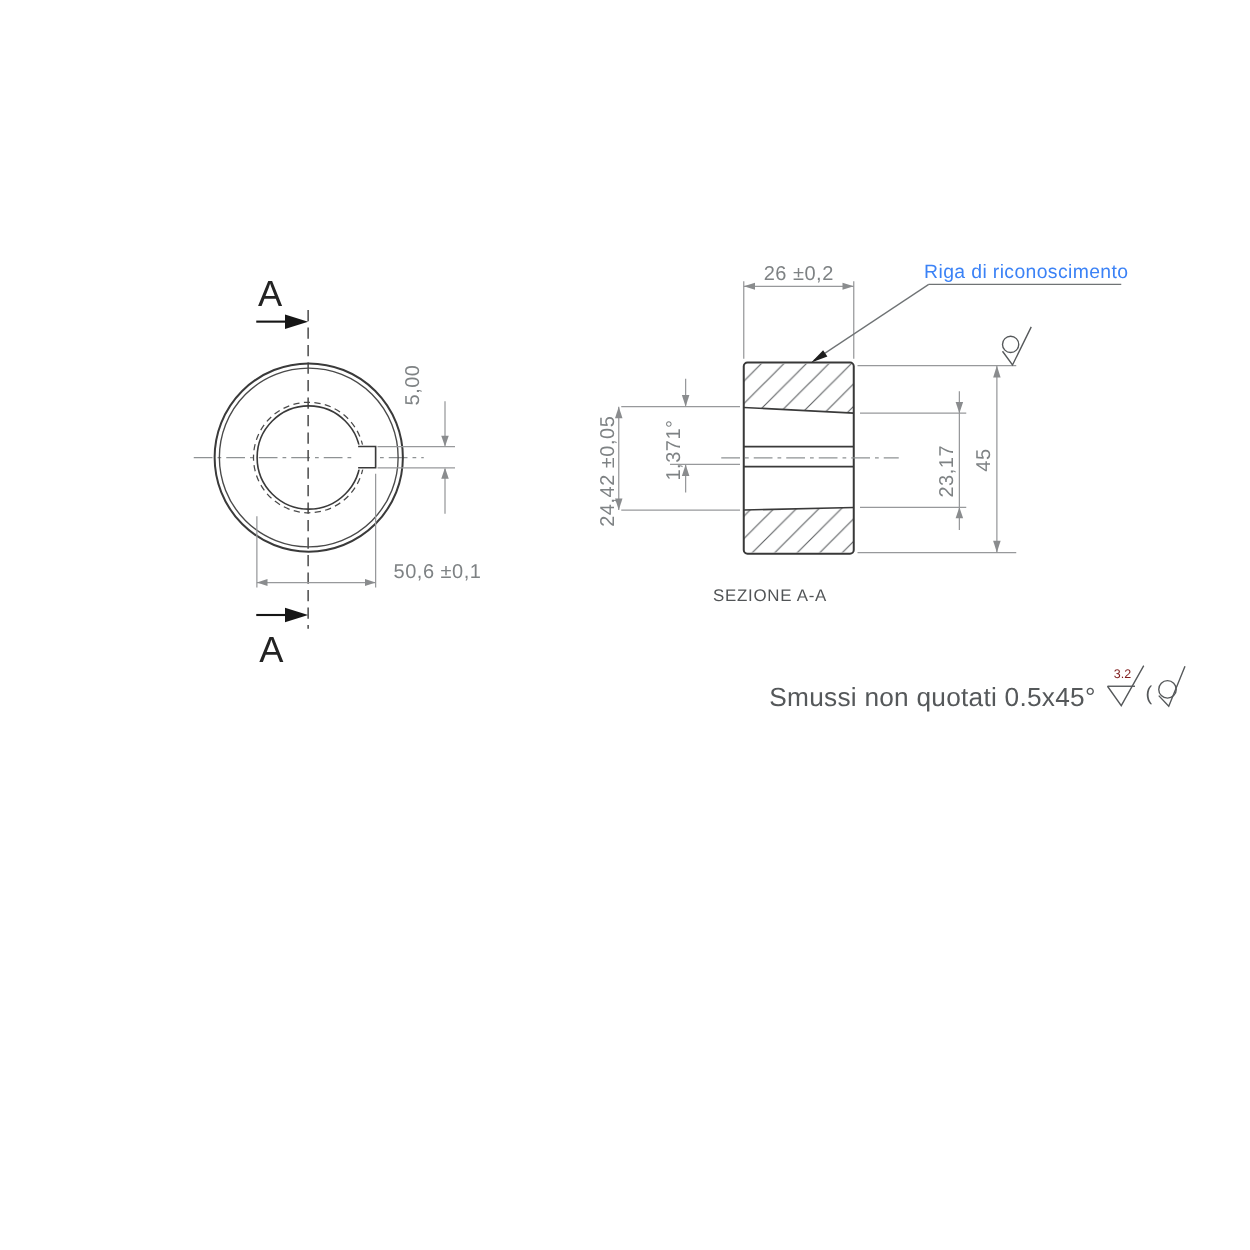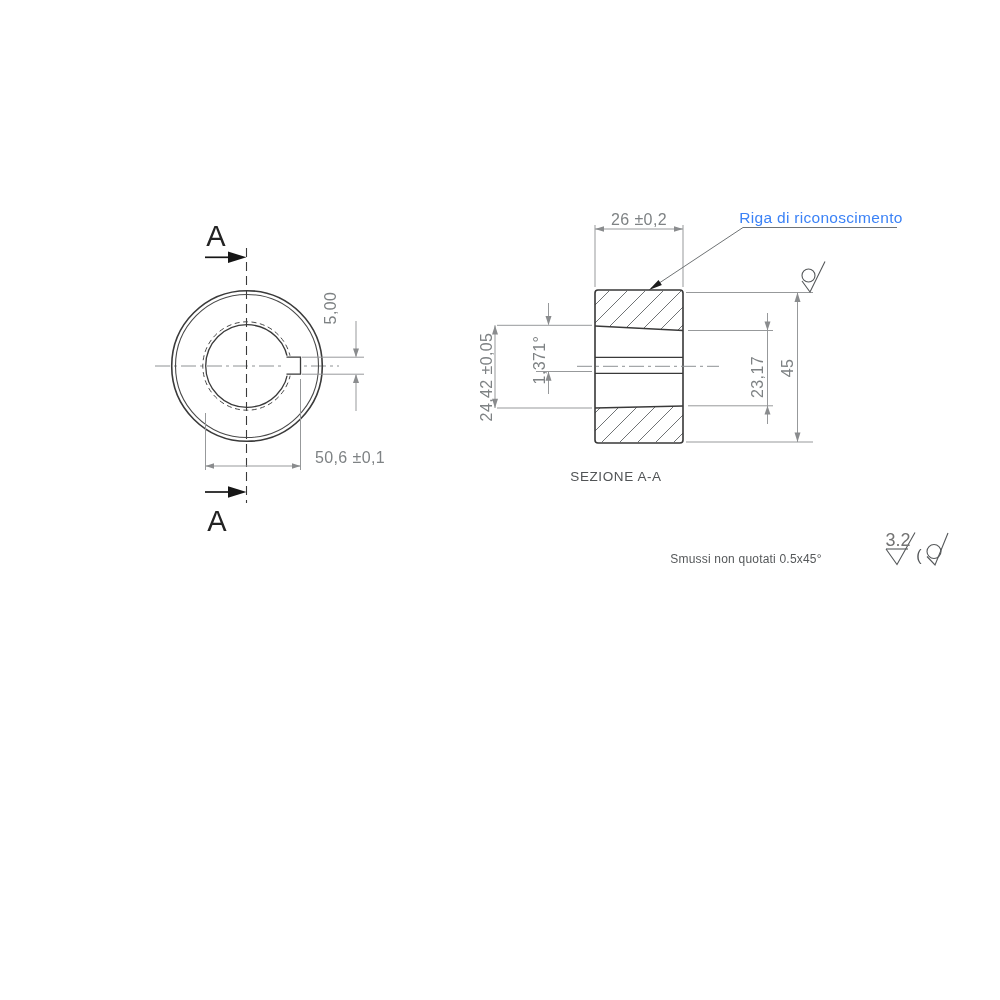--- a/index.html
+++ b/index.html
@@ -5,22 +5,22 @@
   html,body{margin:0;padding:0;background:#fff;}
   #stage{position:relative;width:1000px;height:1000px;background:#ffffff;overflow:hidden;
          font-family:"Liberation Sans", sans-serif;}
   #linework{position:absolute;left:0;top:0;}
   .lbl{position:absolute;white-space:nowrap;transform:translate(-50%,-50%);}
   .dim{font-size:16px;color:#7e8284;letter-spacing:0.4px;}
   .dim.rot{transform:translate(-50%,-50%) rotate(-90deg);}
   .cutlbl{font-size:29px;color:#232323;font-weight:400;}
   .caption{font-size:13.5px;color:#515456;letter-spacing:0.6px;}
   .callout{font-size:15.5px;color:#3b82f6;letter-spacing:0.3px;}
-  .note{font-size:12px;color:#55585a;letter-spacing:0.2px;}
-  .rough{font-size:18px;color:#737373;}
+  .note{font-size:21px;color:#55585a;letter-spacing:0.2px;}
+  .rough{font-size:10px;color:#7f1d1d;}
   .paren{font-size:16px;color:#55585a;}
 </style>
 </head>
 <body>
 
 <div id="stage">
 
   <svg id="linework" width="1000" height="1000" viewBox="0 0 1000 1000">
     <defs>
       <pattern id="hatch" patternUnits="userSpaceOnUse" width="18" height="18">

